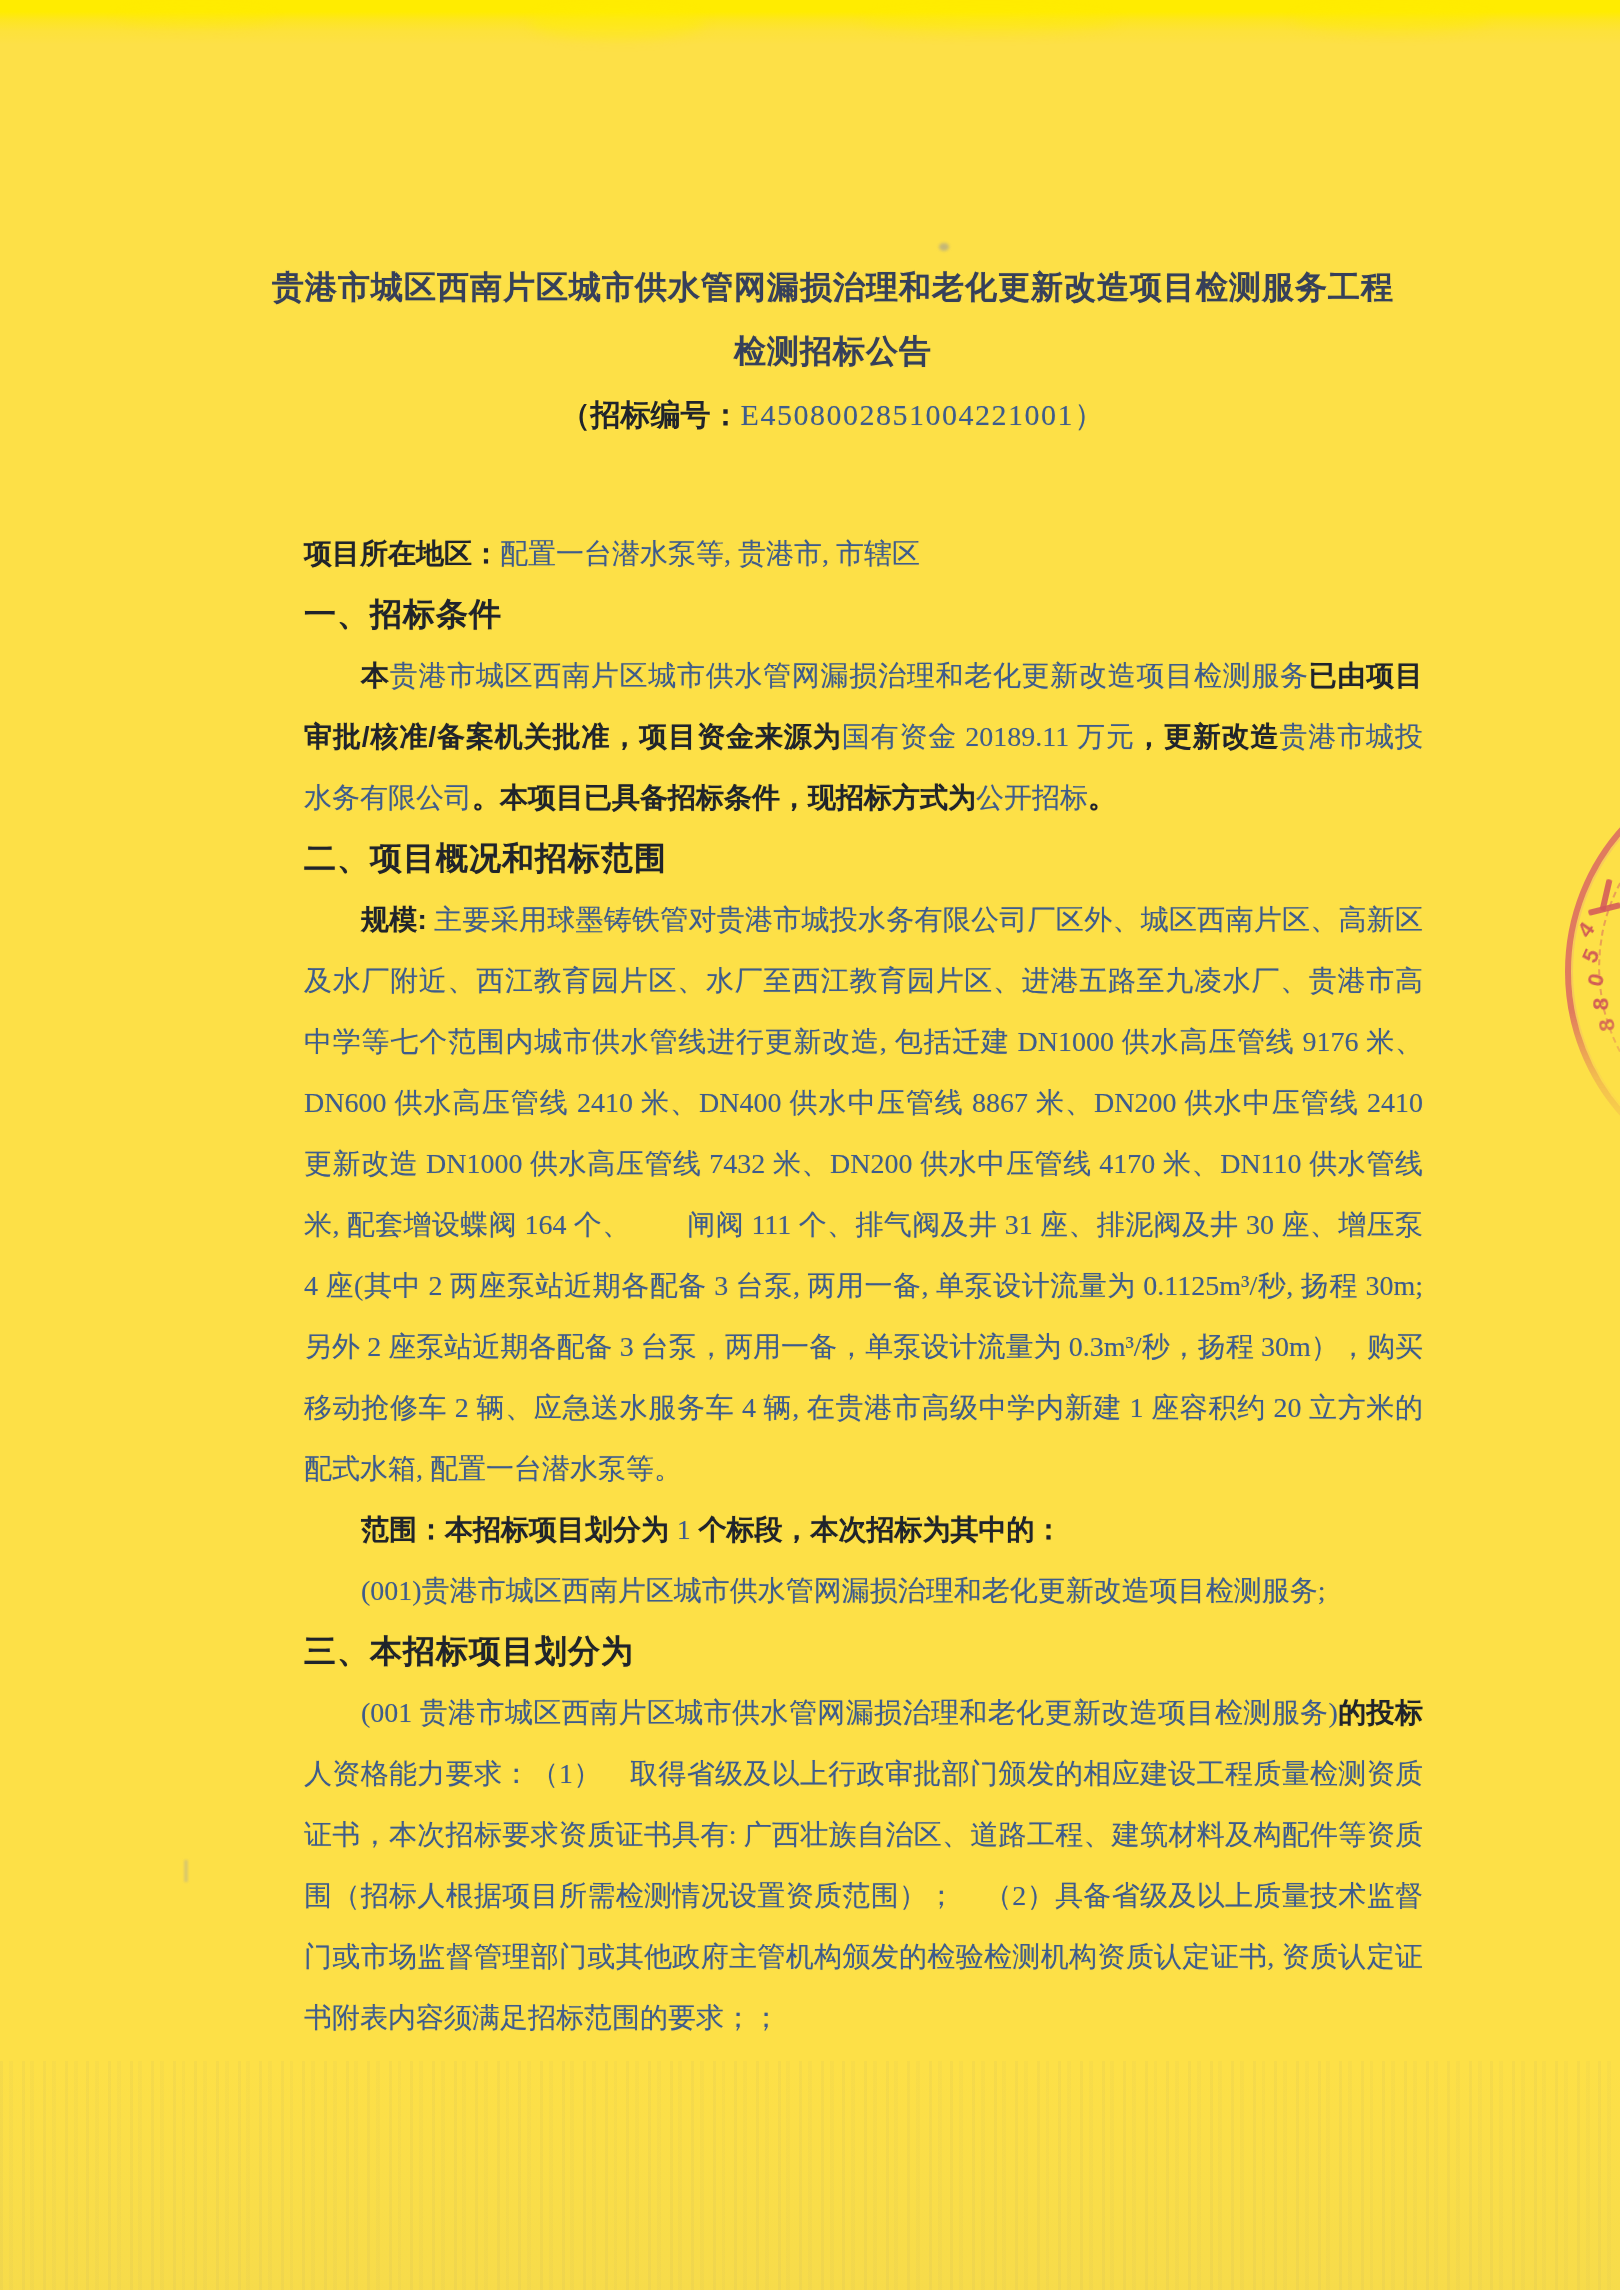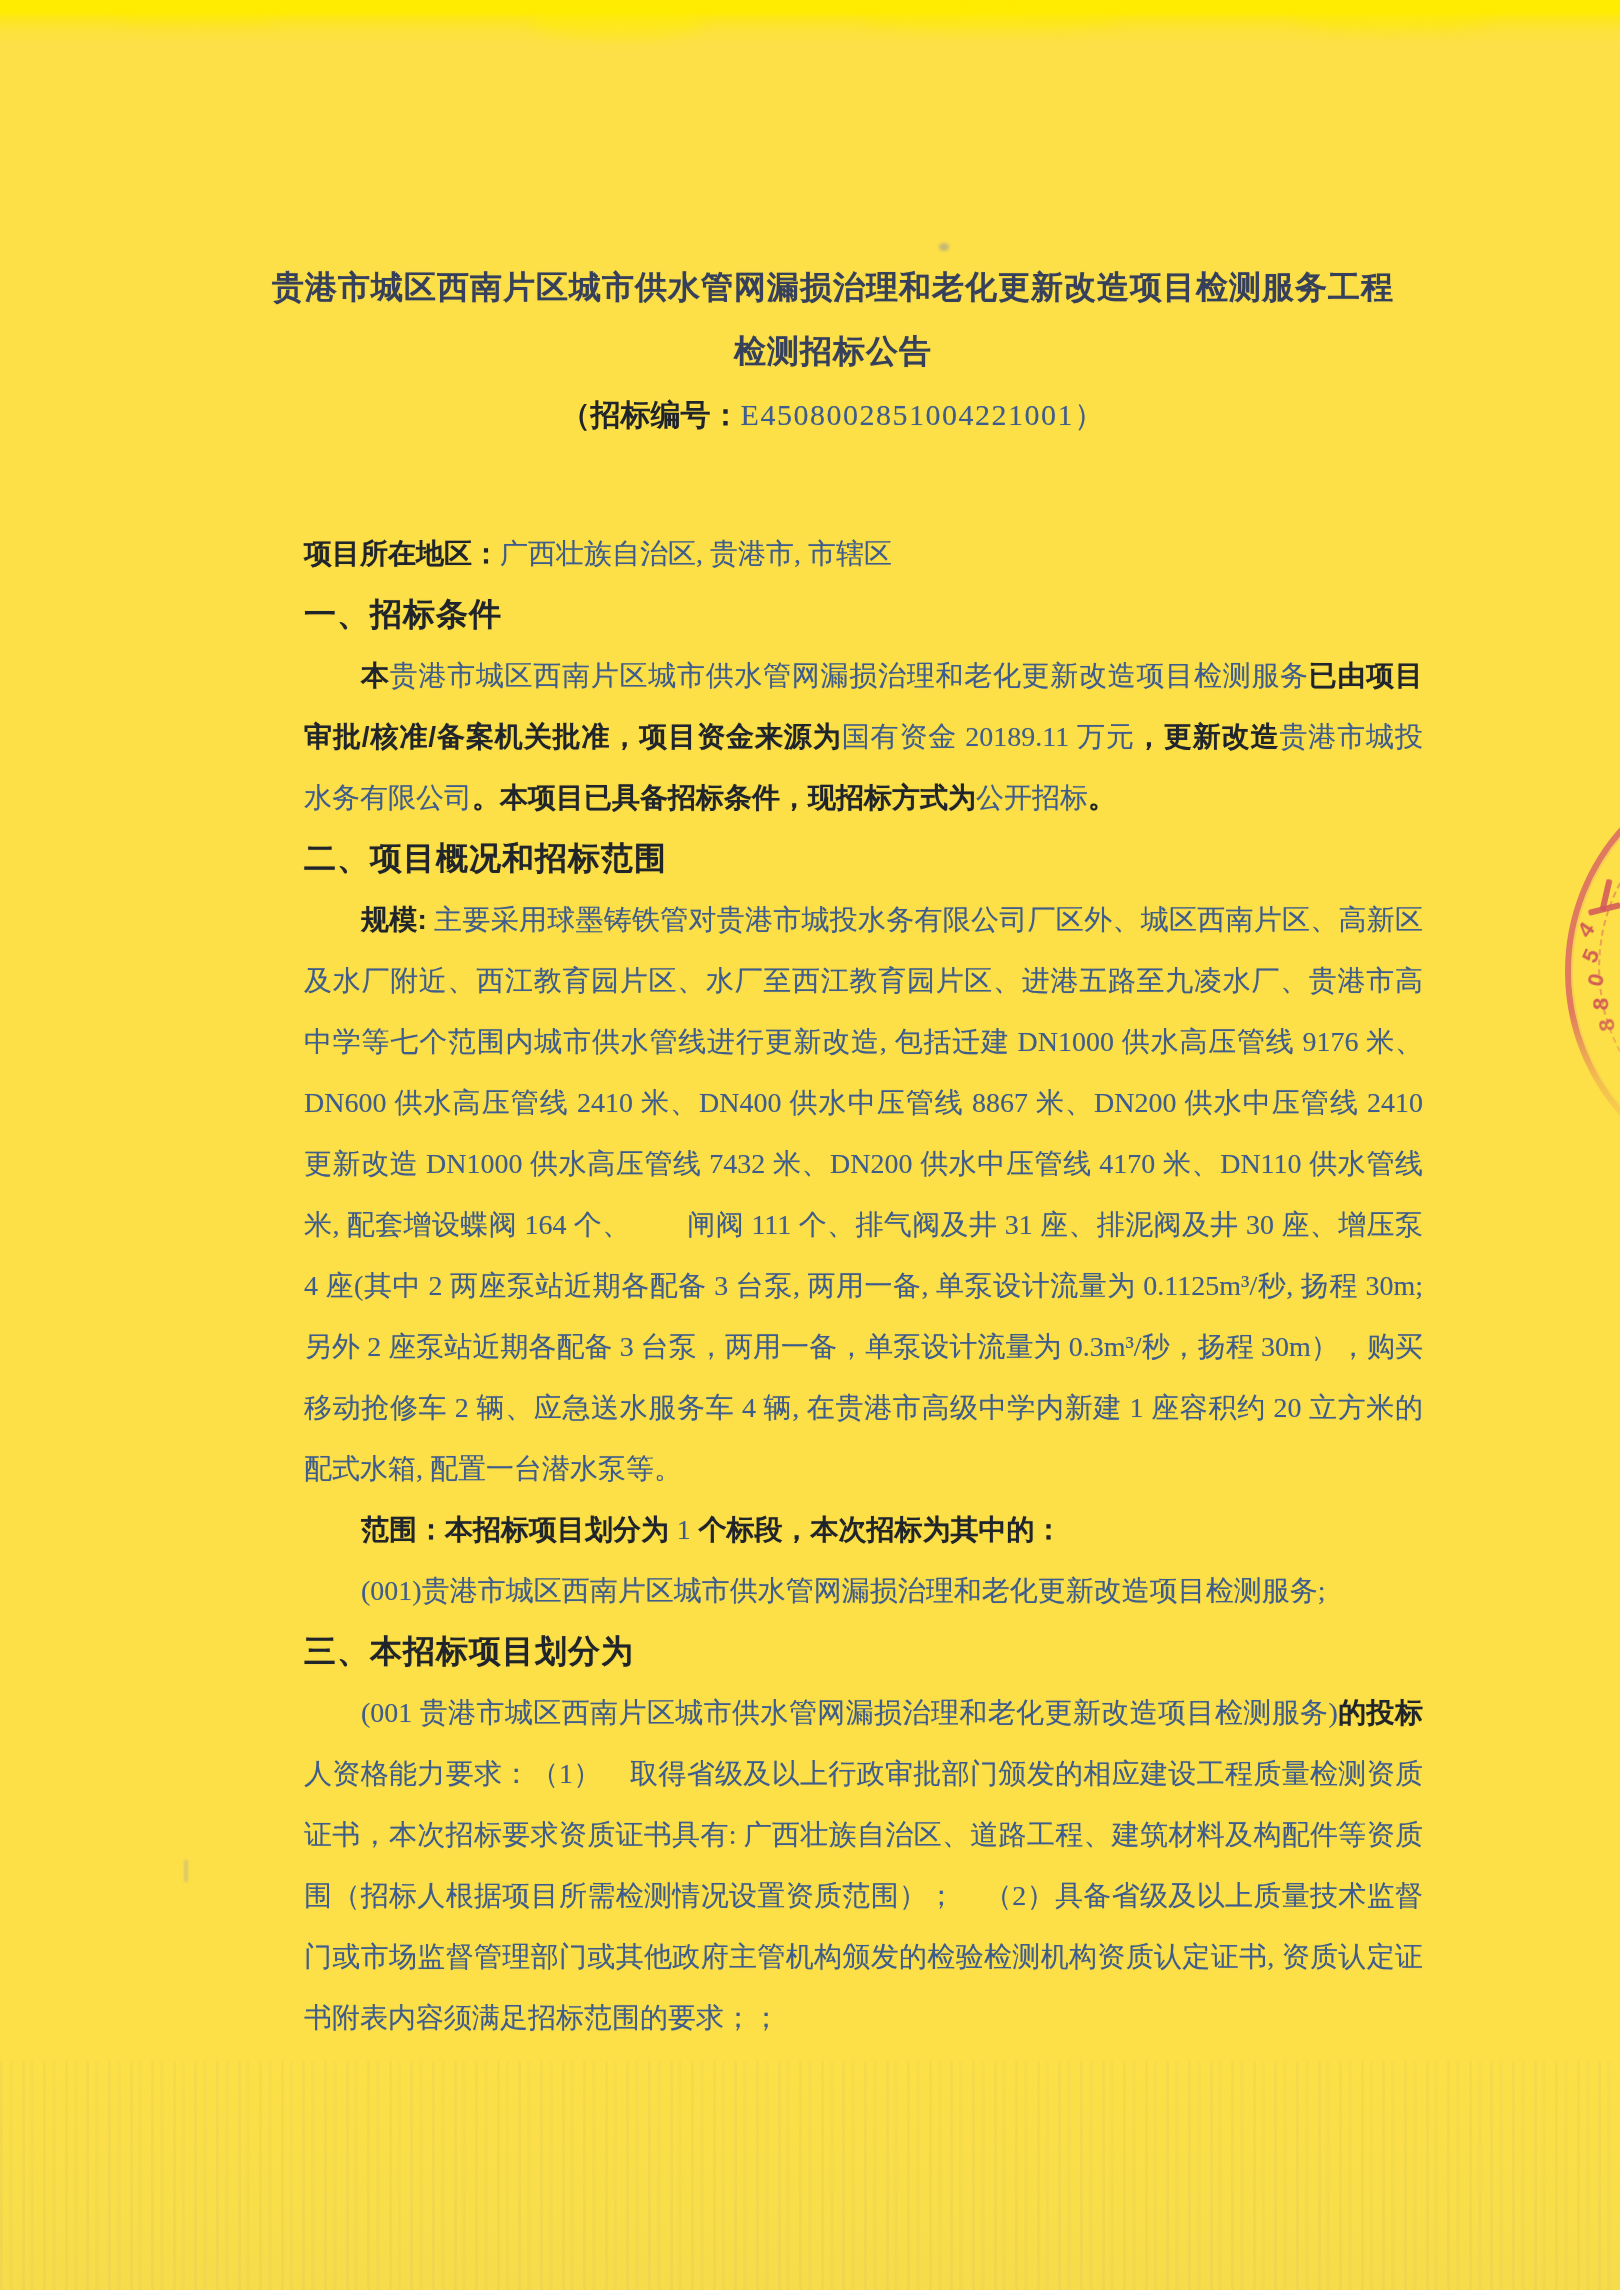--- a/index.html
+++ b/index.html
@@ -104,21 +104,21 @@
   <div class="title-wrap">
     <div class="doc-title">贵港市城区西南片区城市供水管网漏损治理和老化更新改造项目检测服务工程</div>
     <div class="doc-title">检测招标公告</div>
     <div class="tender-no">
       <span class="tn-label">（招标编号：</span><span class="tn-value">E4508002851004221001）</span>
     </div>
   </div>
 
   <div class="content">
     <div class="sec gap-top-host">
-        <div class="tline gap-top"><span class="ink">项目所在地区：</span><span class="blue">广西壮族自治区, 贵港市, 市辖区</span></div>
+        <div class="tline gap-top"><span class="ink">项目所在地区：</span><span class="blue">配置一台潜水泵等, 贵港市, 市辖区</span></div>
       </div>
     <div class="h">一、招标条件</div>
     <div class="sec">
         <div class="tline indent fill"><span class="ink">本</span><span class="blue">贵港市城区西南片区城市供水管网漏损治理和老化更新改造项目检测服务</span><span class="ink">已由项目</span></div>
         <div class="tline fill"><span class="ink">审批/核准/备案机关批准，项目资金来源为</span><span class="blue">国有资金 20189.11 万元</span><span class="ink">，更新改造</span><span class="blue">贵港市城投</span></div>
         <div class="tline"><span class="blue">水务有限公司</span><span class="ink">。本项目已具备招标条件，现招标方式为</span><span class="blue">公开招标</span><span class="ink">。</span></div>
       </div>
     <div class="h">二、项目概况和招标范围</div>
     <div class="sec">
         <div class="tline indent fill"><span class="ink">规模:</span><span class="blue"> 主要采用球墨铸铁管对贵港市城投水务有限公司厂区外、城区西南片区、高新区</span></div>

